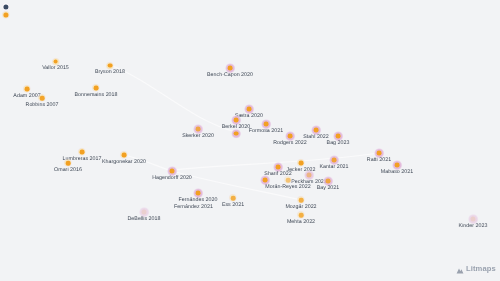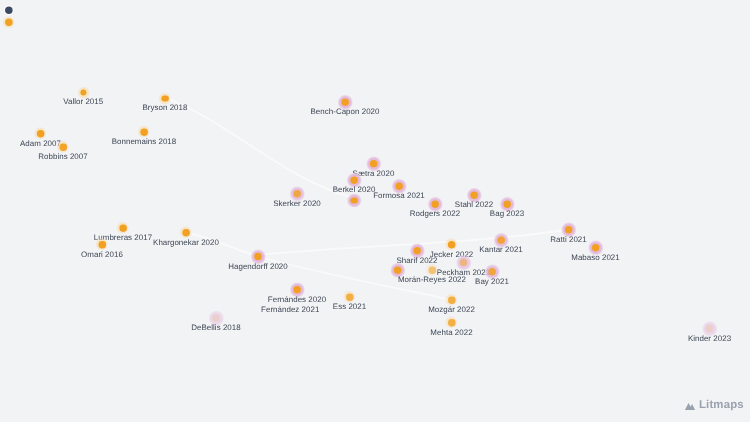--- a/index.html
+++ b/index.html
@@ -2,21 +2,21 @@
 <html><head>
 <meta charset="utf-8">
 <style>
   html,body{margin:0;padding:0;}
   body{width:500px;height:281px;background:#f2f3f5;font-family:"Liberation Sans",sans-serif;overflow:hidden;}
   #map{position:relative;width:500px;height:281px;}
   svg#edges{position:absolute;left:0;top:0;width:500px;height:281px;}
   .halo{position:absolute;border-radius:50%;transform:translate(-50%,-50%);}
   .dot{position:absolute;border-radius:50%;transform:translate(-50%,-50%);}
   .lbl{position:absolute;transform:translate(-50%,0);white-space:nowrap;font-size:5.3px;line-height:6px;color:#3d4654;letter-spacing:0.02px;-webkit-font-smoothing:antialiased;text-rendering:geometricPrecision;}
-  .logo{position:absolute;left:456px;top:265px;display:flex;align-items:center;gap:2px;color:#8c94a3;}
+  .logo{position:absolute;left:456px;top:265px;display:flex;align-items:flex-start;gap:2px;color:#8c94a3;}
   .logo .txt{font-size:7.6px;font-weight:700;letter-spacing:0.1px;line-height:8px;color:#9aa2af;}
 </style>
 </head>
 <body>
 
 <div id="map">
   <svg id="edges" viewBox="0 0 500 281">
       <path d="M110,65 C154.5,82.1 188.8,119.6 236,132" fill="none" stroke="#fafafb" stroke-width="1.2"></path>
       <path d="M124,155 C140.5,158.6 155.9,165.8 172,171" fill="none" stroke="#fafafb" stroke-width="1.2"></path>
       <path d="M172,170 C240.9,163.3 310.4,163.2 379,153" fill="none" stroke="#fafafb" stroke-width="1.2"></path>

